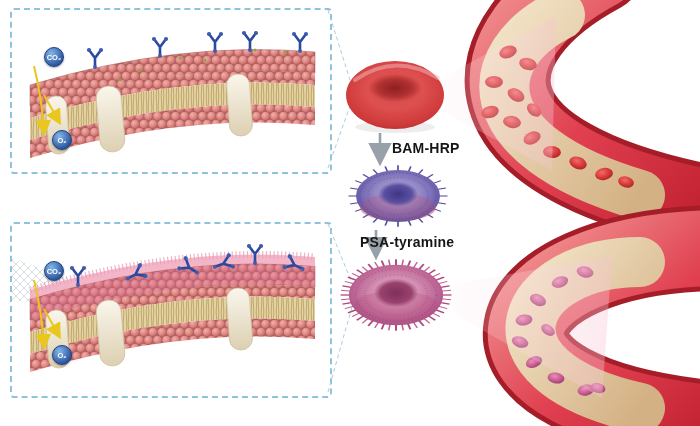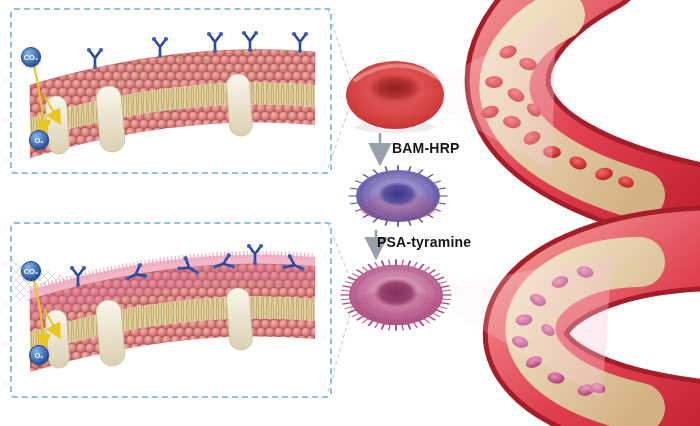--- a/index.html
+++ b/index.html
@@ -6,28 +6,29 @@
   .stage{
     position:relative;width:700px;height:426px;background:#ffffff;overflow:hidden;
     font-family:"Liberation Sans",sans-serif;
   }
   .panel-box{position:absolute;border:2px dashed #8fc3dc;border-radius:4px;background:transparent;}
   #box-top{left:10px;top:8px;width:318px;height:162px;}
   #box-bottom{left:10px;top:222px;width:318px;height:172px;}
   svg.art{position:absolute;left:0;top:0;pointer-events:none;}
   .flow-label{position:absolute;font-weight:bold;font-size:14px;color:#151515;letter-spacing:.2px;}
   #lbl-bam{left:392px;top:140px;}
-  #lbl-psa{left:377px;top:234px;}
+  #lbl-psa{left:360px;top:234px;}
   .badge{
     position:absolute;width:20px;height:20px;border-radius:50%;
     display:flex;align-items:center;justify-content:center;
     color:#fff;font-size:7.5px;font-weight:bold;
     background:radial-gradient(circle at 35% 30%, #84b6ea, #28539c 75%);
     border:1px solid #1c3f7e;box-shadow:0 1px 2px rgba(0,0,0,.35);
     box-sizing:border-box;
+    margin-left:23px;
   }
   #co2-top{left:21px;top:47px;}
   #o2-top{left:29px;top:130px;}
   #co2-bottom{left:21px;top:261px;}
   #o2-bottom{left:29px;top:345px;}
 </style>
 </head>
 <body>
 
 <div class="stage">

